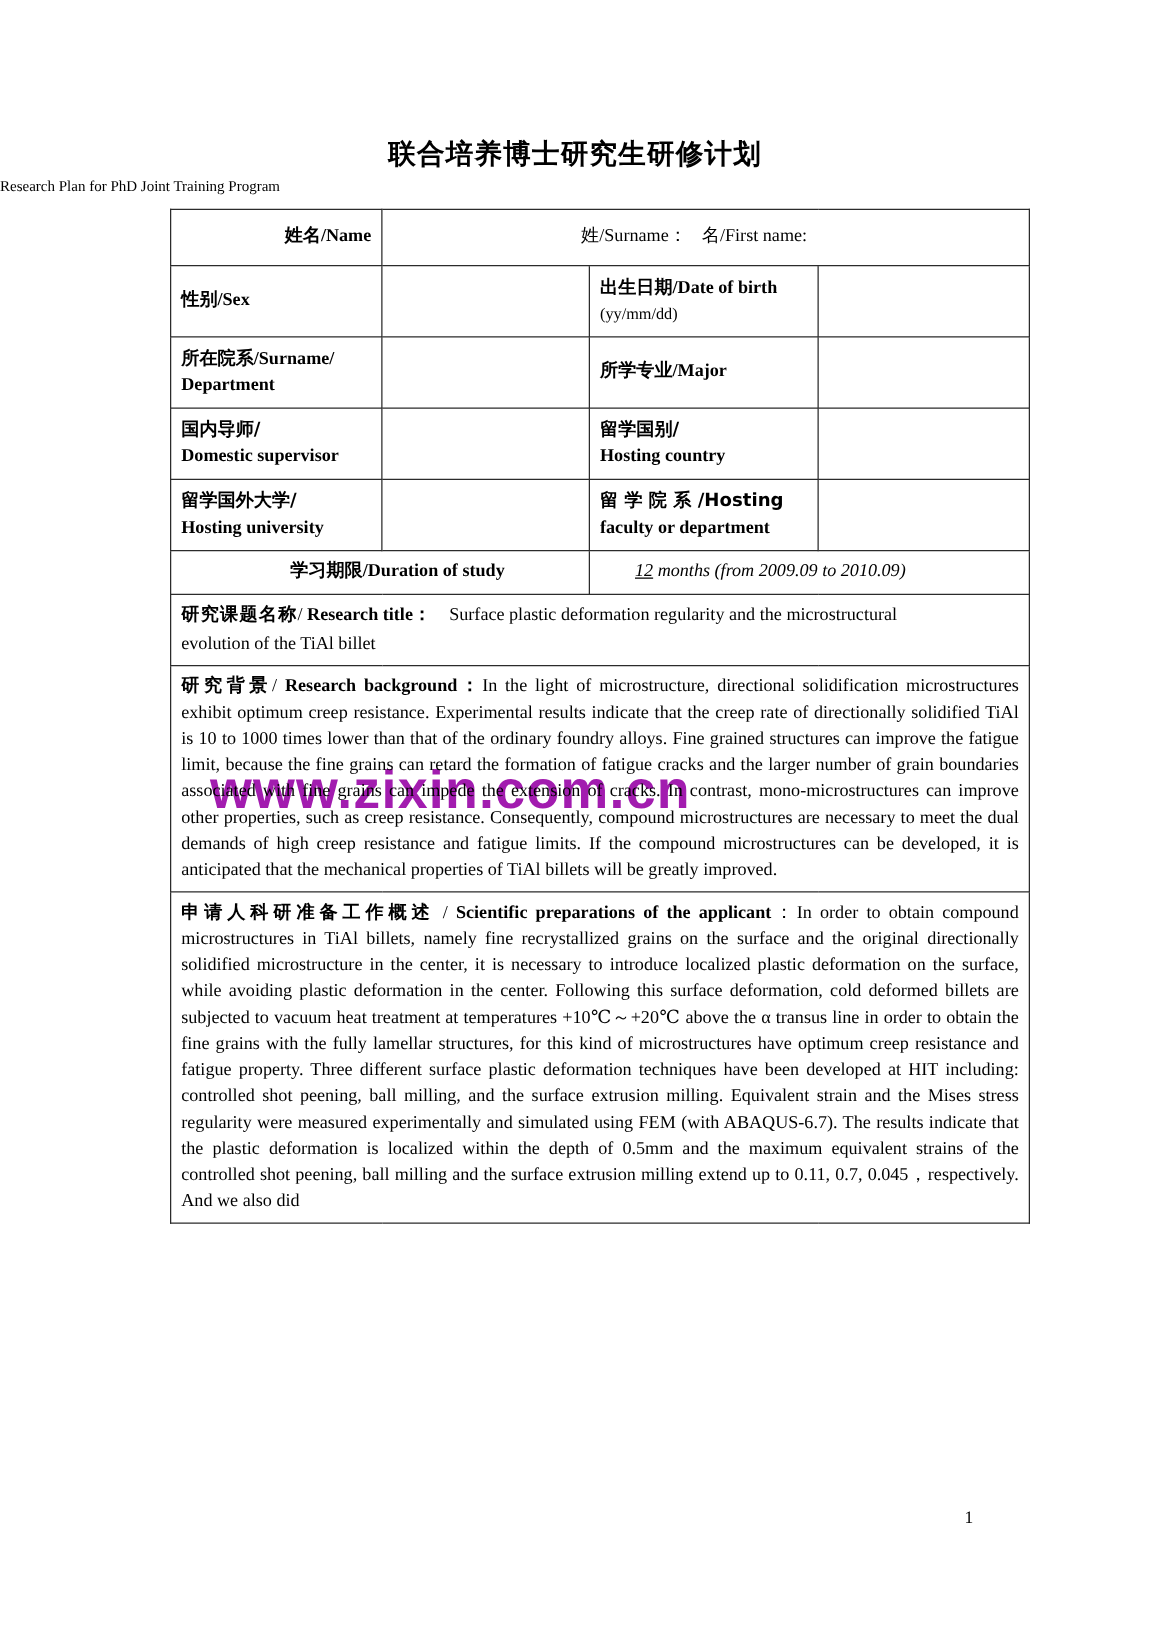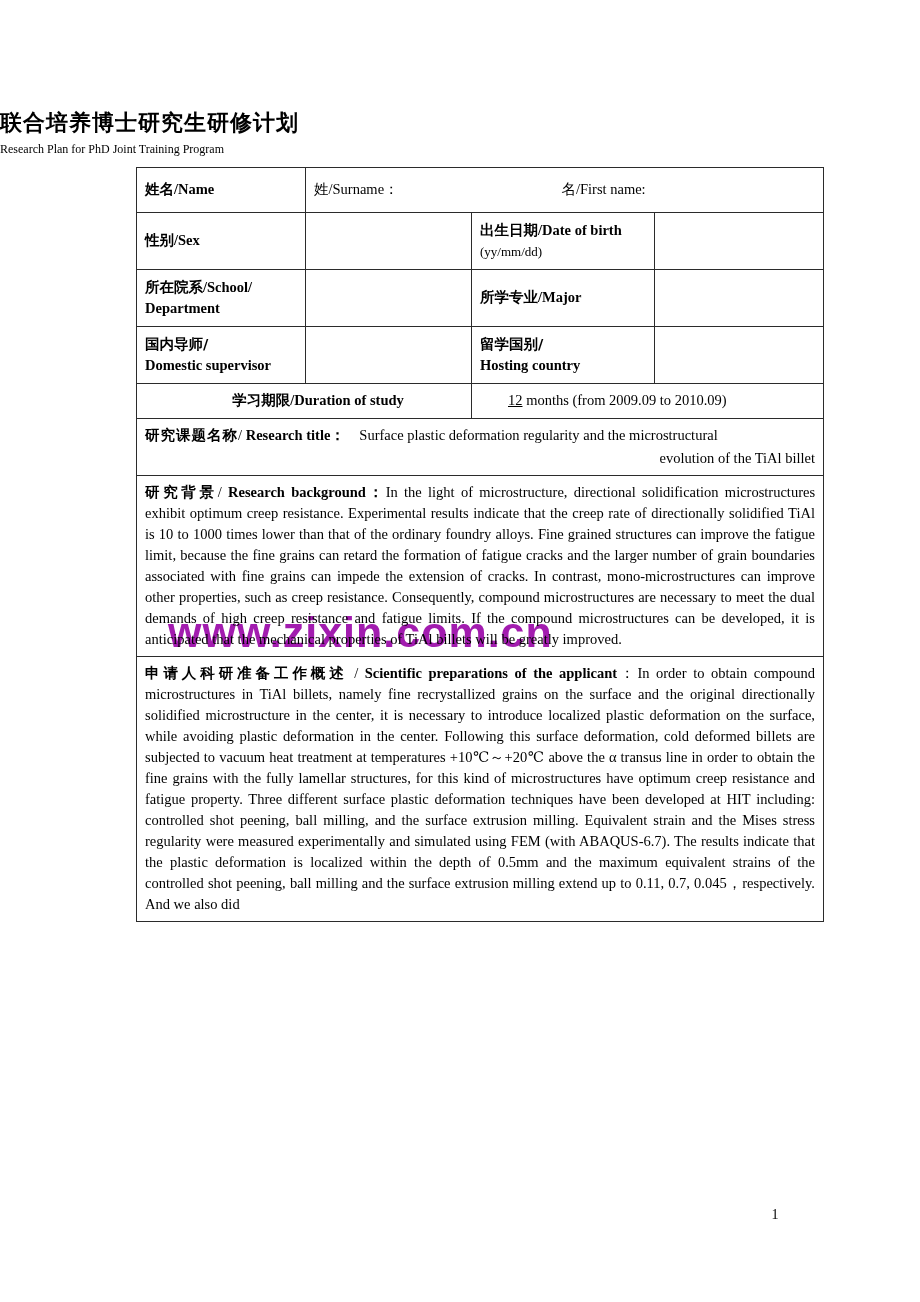--- a/index.html
+++ b/index.html
@@ -39,20 +39,21 @@
     pointer-events: none;
     user-select: none;
   }
 
   
   .doc-title-cn {
     position: absolute;
     left: 0;
     top: 108px;
     width: 920px;
+    text-align: center;
     font-family: "DejaVu Sans", sans-serif;
     font-size: 22px;
     font-weight: bold;
     letter-spacing: 1px;
     z-index: 2;
   }
   .doc-title-en {
     position: absolute;
     left: 0;
     top: 142px;
@@ -102,25 +103,26 @@
   }
   .name-row-inner .surname { width: 47%; }
   .name-row-inner .firstname { }
 
   .duration-label {
     text-align: center;
     font-weight: bold;
   }
   .duration-value {
     font-size: 14.5px;
+    font-style: italic;
   }
   .duration-value u { text-decoration: underline; }
 
   
-  .r-name td { height: 32px; }
+  .r-name td { height: 32px; text-align: right; }
   .r-sex td { height: 44px; }
   .r-school td { height: 44px; }
   .r-domestic td { height: 44px; }
   .r-univ td { height: 44px; }
   .r-foreign td { height: 44px; }
   .r-duration td { height: 22px; padding-left: 36px; }
 
   
   .para-cell {
     font-size: 15px;
@@ -133,21 +135,21 @@
     font-family: Liberation Sans, sans-serif;
     font-weight: bold;
     letter-spacing: 1px;
   }
   .para-cell .head-en {
     font-weight: bold;
     margin-top: 43px;
   }
   .title-line2 {
     display: block;
-    text-align: right;
+    text-align: left;
     margin-top: 2px;
   }
   .title-line1 {
     display: block;
   }
 
   
   .page-number {
     position: absolute;
     left: 0;
@@ -197,21 +199,21 @@
         <td class="val-cell"></td>
         <td class="lbl">
           <span class="cn">出生日期</span><span>/</span><span>Date of birth</span><br>
           <span class="sub">(yy/mm/dd)</span>
         </td>
         <td class="val-cell"></td>
       </tr>
 
       <tr class="r-school">
         <td class="lbl">
-          <span class="cn">所在院系</span><span>/</span><span>School/</span><br>
+          <span class="cn">所在院系</span><span>/</span><span>Surname/</span><br>
           <span>Department</span>
         </td>
         <td class="val-cell"></td>
         <td class="lbl">
           <span class="cn">所学专业</span><span>/</span><span>Major</span>
         </td>
         <td class="val-cell"></td>
       </tr>
 
       <tr class="r-domestic">
@@ -220,20 +222,32 @@
           <span>Domestic supervisor</span>
         </td>
         <td class="val-cell"></td>
         <td class="lbl">
           <span class="cn">留学国别/</span><br>
           <span>Hosting country</span>
         </td>
         <td class="val-cell"></td>
       </tr>
 
+      <tr class="r-univ">
+        <td class="lbl">
+          <span class="cn">留学国外大学/</span><br>
+          <span>Hosting university</span>
+        </td>
+        <td class="val-cell"></td>
+        <td class="lbl">
+          <span class="cn">留 学 院 系 /Hosting</span><br>
+          <span>faculty or department</span>
+        </td>
+        <td class="val-cell"></td>
+      </tr>
 
 
       <tr class="r-duration">
         <td class="lbl duration-label" colspan="2">
           <span class="cn">学习期限</span><span>/</span><span>Duration of study</span>
         </td>
         <td class="duration-value" colspan="2">
           <u>12</u><span> months (from 2009.09 to 2010.09)</span>
         </td>
       </tr>

